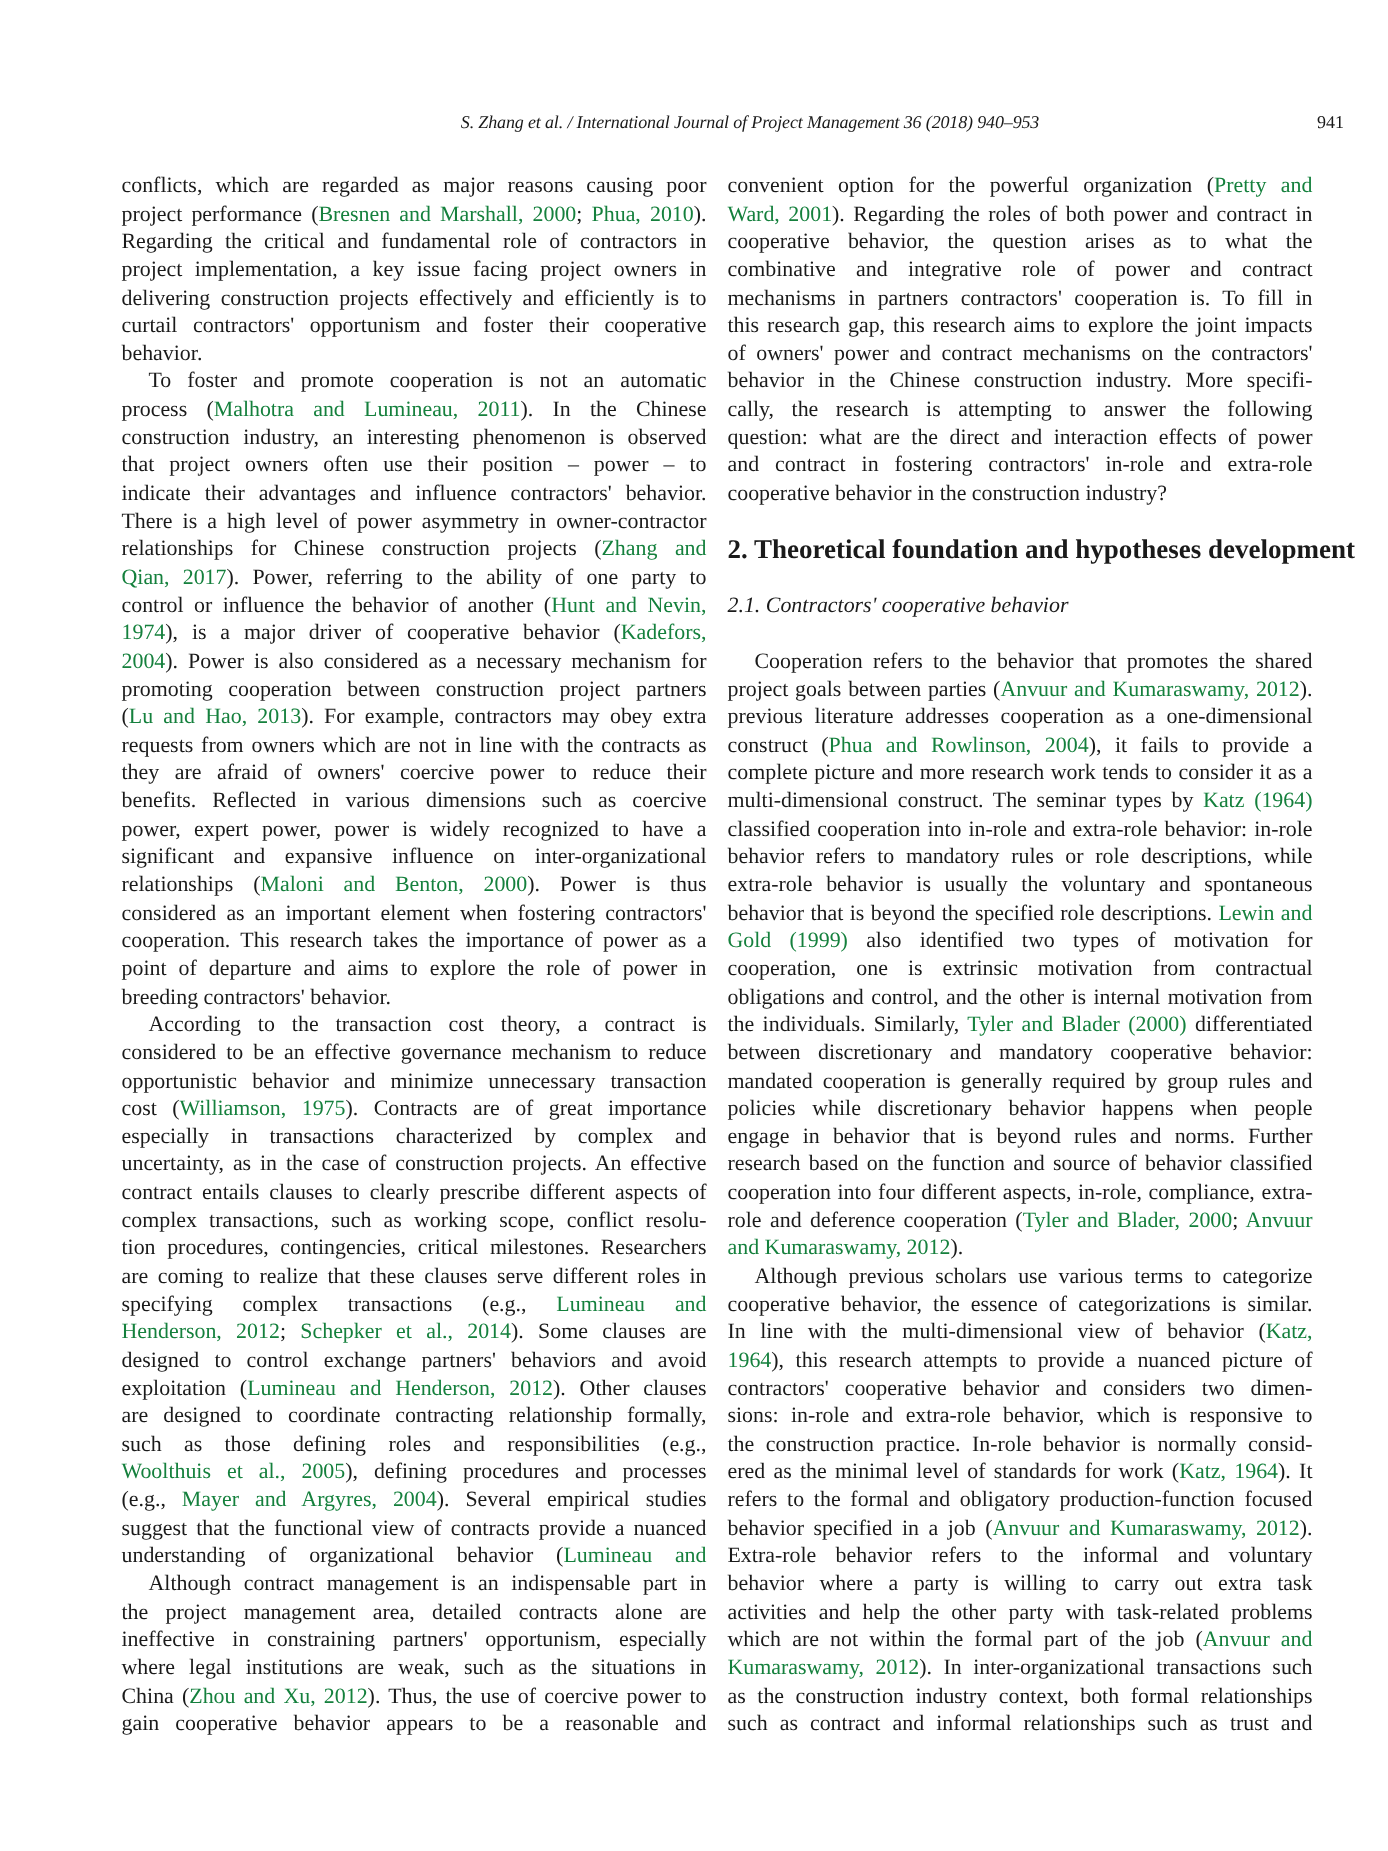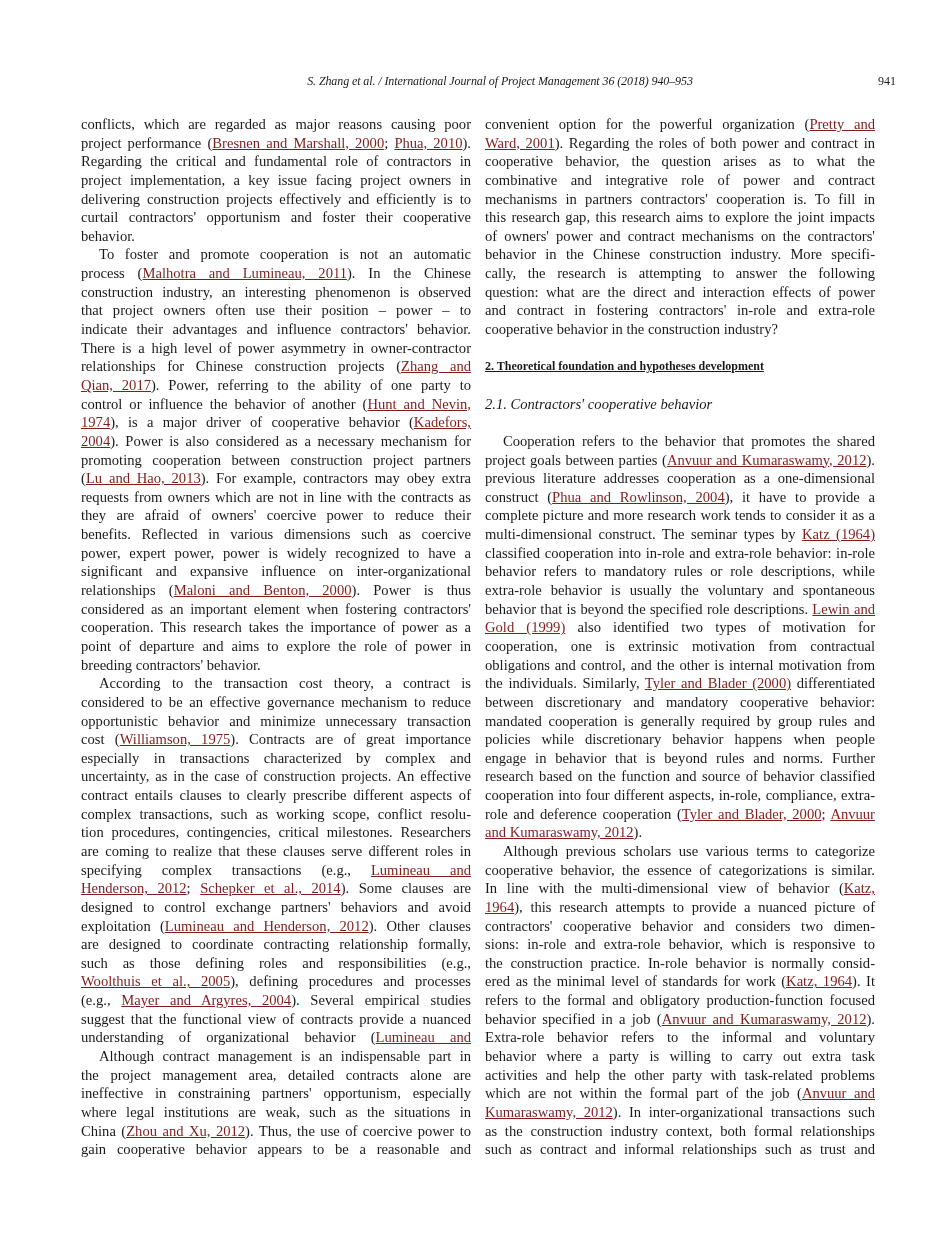--- a/index.html
+++ b/index.html
@@ -8,22 +8,22 @@
   .header { position: absolute; top: 74px; left: 0; width: 925px; height: 20px; font-size: 12px; padding-left: 20px; }
   .running-head { position: absolute; left: 290px; top: 0; width: 420px; text-align: center; font-style: italic; letter-spacing: -0.1px; }
   .page-num { position: absolute; right: 49px; top: 0; }
   .col { position: absolute; top: 115px; width: 390px; font-size: 14.6px; }
   .col.left { left: 67px; margin-left: 14px; }
   .col.right { left: 485px; }
   .ln { display: block; height: 18.65px; line-height: 18.65px; white-space: nowrap;
         text-align: justify; text-align-last: justify; }
   .ln.last { text-align-last: left; }
   .ln.indent { padding-left: 18px; }
-  .cite { color: #7f1d1d; text-decoration: underline; }
-  .h2 { display: block; height: 18.65px; line-height: 18.65px; font-weight: bold; font-size: 12px; white-space: nowrap; text-decoration: underline; }
+  .cite { color: #15803d; }
+  .h2 { display: block; height: 18.65px; line-height: 18.65px; font-weight: bold; font-size: 18px; white-space: nowrap; }
   .h3 { display: block; height: 18.65px; line-height: 18.65px; font-style: italic; white-space: nowrap; }
   .gap { display: block; height: 18.65px; }
 </style>
 </head>
 <body>
 
 <div class="header">
   <span class="running-head">S. Zhang et al. / International Journal of Project Management 36 (2018) 940–953</span>
   <span class="page-num">941</span>
 </div>
@@ -104,21 +104,21 @@
     </div>
   <span class="gap"></span>
   <span class="h2">2. Theoretical foundation and hypotheses development</span>
   <span class="gap"></span>
   <span class="h3">2.1. Contractors' cooperative behavior</span>
   <span class="gap"></span>
   <div id="rightBody">
       <span class="ln indent"><span>Cooperation refers to the behavior that promotes the shared</span></span>
       <span class="ln"><span>project goals between parties (</span><a class="cite">Anvuur and Kumaraswamy, 2012</a><span>).</span></span>
       <span class="ln"><span>previous literature addresses cooperation as a one-dimensional</span></span>
-      <span class="ln"><span>construct (</span><a class="cite">Phua and Rowlinson, 2004</a><span>), it have to provide a</span></span>
+      <span class="ln"><span>construct (</span><a class="cite">Phua and Rowlinson, 2004</a><span>), it fails to provide a</span></span>
       <span class="ln"><span>complete picture and more research work tends to consider it as a</span></span>
       <span class="ln"><span>multi-dimensional construct. The seminar types by </span><a class="cite">Katz (1964)</a></span>
       <span class="ln"><span>classified cooperation into in-role and extra-role behavior: in-role</span></span>
       <span class="ln"><span>behavior refers to mandatory rules or role descriptions, while</span></span>
       <span class="ln"><span>extra-role behavior is usually the voluntary and spontaneous</span></span>
       <span class="ln"><span>behavior that is beyond the specified role descriptions. </span><a class="cite">Lewin and</a></span>
       <span class="ln"><a class="cite">Gold (1999)</a><span> also identified two types of motivation for</span></span>
       <span class="ln"><span>cooperation, one is extrinsic motivation from contractual</span></span>
       <span class="ln"><span>obligations and control, and the other is internal motivation from</span></span>
       <span class="ln"><span>the individuals. Similarly, </span><a class="cite">Tyler and Blader (2000)</a><span> differentiated</span></span>

